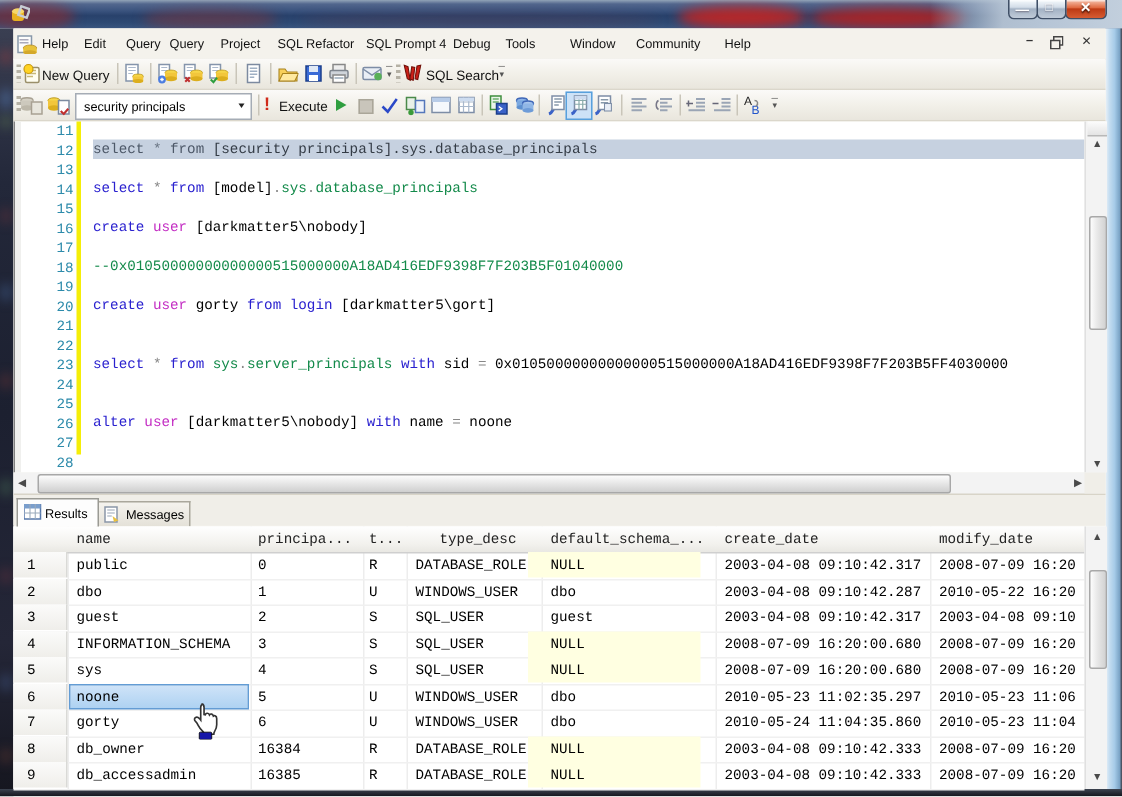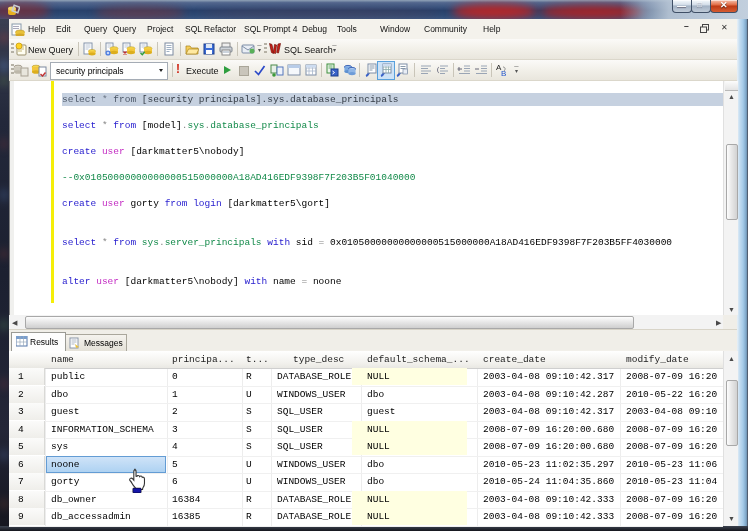--- a/index.html
+++ b/index.html
@@ -325,20 +325,38 @@
             <text x="1" y="7" font-size="8" font-family="Liberation Sans" fill="#222">A</text>
             <text x="6" y="13" font-size="8" font-family="Liberation Sans" fill="#2255cc">B</text>
             <path d="M8 4c2 0 3 2 1 4" stroke="#888" fill="none"></path>
           </svg></div>
       <div class="ovf" style="left:504px;">─<br>▾</div>
     </div>
 
     <div id="editor" class="abs">
       <div id="edge" class="abs"></div>
       <div id="indic" class="abs"></div>
+      <pre id="lnums" class="abs">11
+12
+13
+14
+15
+16
+17
+18
+19
+20
+21
+22
+23
+24
+25
+26
+27
+28</pre>
       <div id="ybar" class="abs"></div>
       <div id="selband" class="abs"></div>
       <pre id="code" class="abs"><span> </span>
 <span class="sk">select</span> <span class="sc">*</span> <span class="sk">from</span> <span class="st">[security principals].sys.database_principals</span>
 
 <span class="k">select</span> <span class="c">*</span> <span class="k">from</span> [model]<span class="c">.</span><span class="g">sys</span><span class="c">.</span><span class="g">database_principals</span>
 
 <span class="k">create</span> <span class="m">user</span> [darkmatter5\nobody]
 
 <span class="g">--0x01050000000000000515000000A18AD416EDF9398F7F203B5F01040000</span>

